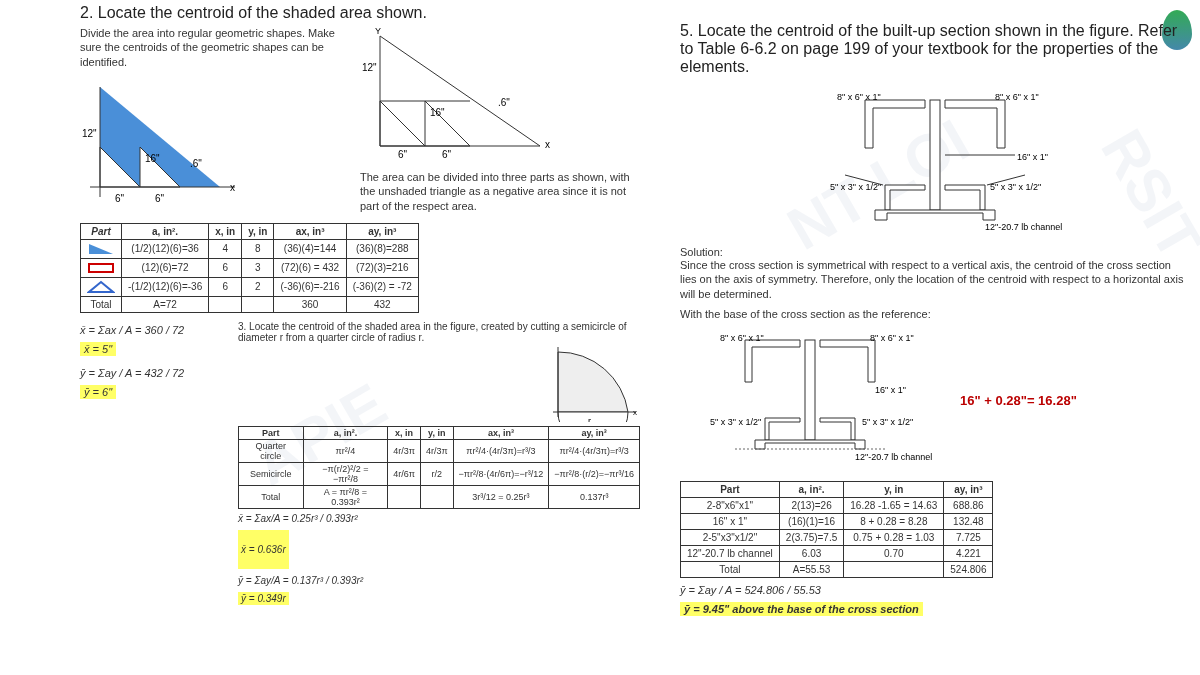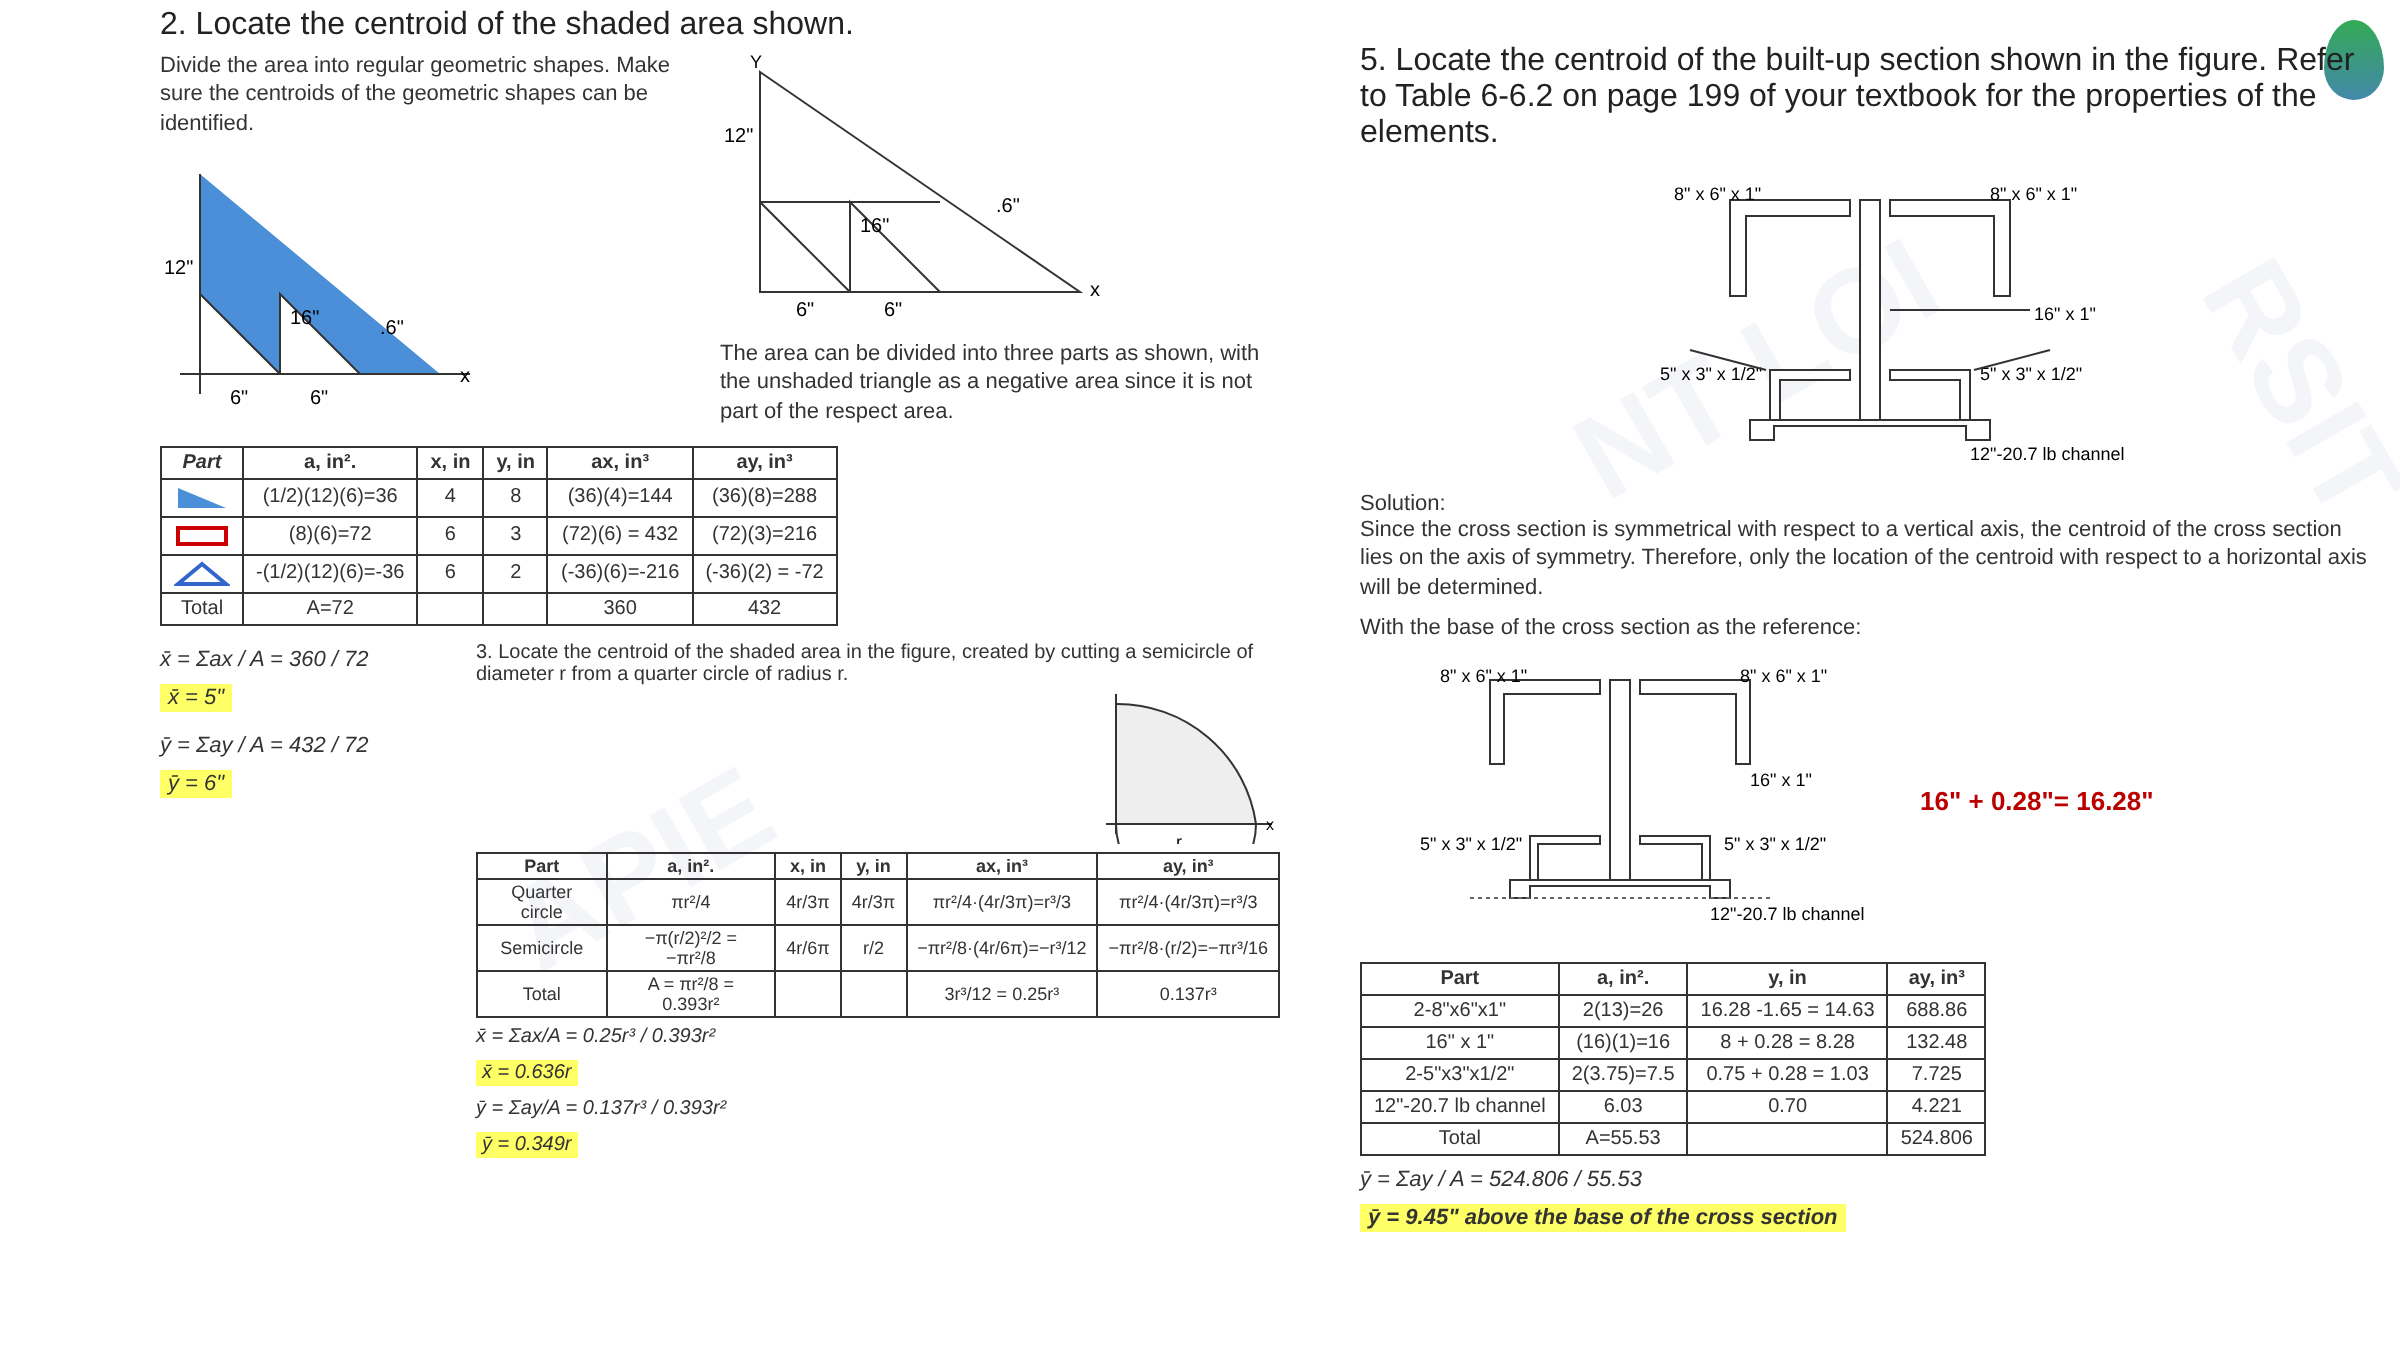--- a/index.html
+++ b/index.html
@@ -94,21 +94,21 @@
           <td>8</td>
           <td>(36)(4)=144</td>
           <td>(36)(8)=288</td>
  </tr>
  <tr>
   <td>
             <svg width="28" height="14">
               <rect x="2" y="3" width="24" height="8" fill="none" stroke="#c00" stroke-width="2"></rect>
             </svg>
           </td>
-  <td>(8)(6)=72</td>
+  <td>(12)(6)=72</td>
           <td>6</td>
           <td>3</td>
           <td>(72)(6) = 432</td>
           <td>(72)(3)=216</td>
  </tr>
  <tr>
   <td>
             <svg width="28" height="14">
               <polygon points="2,12 26,12 14,2" fill="none" stroke="#36c" stroke-width="2"></polygon>
             </svg>
@@ -184,21 +184,21 @@
               <td>Total</td>
               <td>A = πr²/8 = 0.393r²</td>
               <td></td>
               <td></td>
               <td>3r³/12 = 0.25r³</td>
               <td>0.137r³</td>
             </tr>
   </tbody>
         </table>
   <div class="eq small" style="margin-top:4px">x̄ = Σax/A = 0.25r³ / 0.393r²</div>
-  <div class="eq small hl" style="display:inline-block;padding:1px 3px">x̄ = 0.636r</div>
+  <div class="eq small hl" style="display:inline-block;padding:14px 3px">x̄ = 0.636r</div>
   <div class="eq small">ȳ = Σay/A = 0.137r³ / 0.393r²</div>
   <div class="eq small hl" style="display:inline-block;padding:1px 3px">ȳ = 0.349r</div>
  </div>
 </div>
 </div>
 
 <div class="col right">
 <h4 style="margin-top:22px">5.  Locate the centroid of the built-up section shown in the figure. Refer to Table 6-6.2 on page 199 of your textbook for the properties of the elements.</h4>
 
 <svg width="300" height="160" style="margin:0 auto;display:block">

